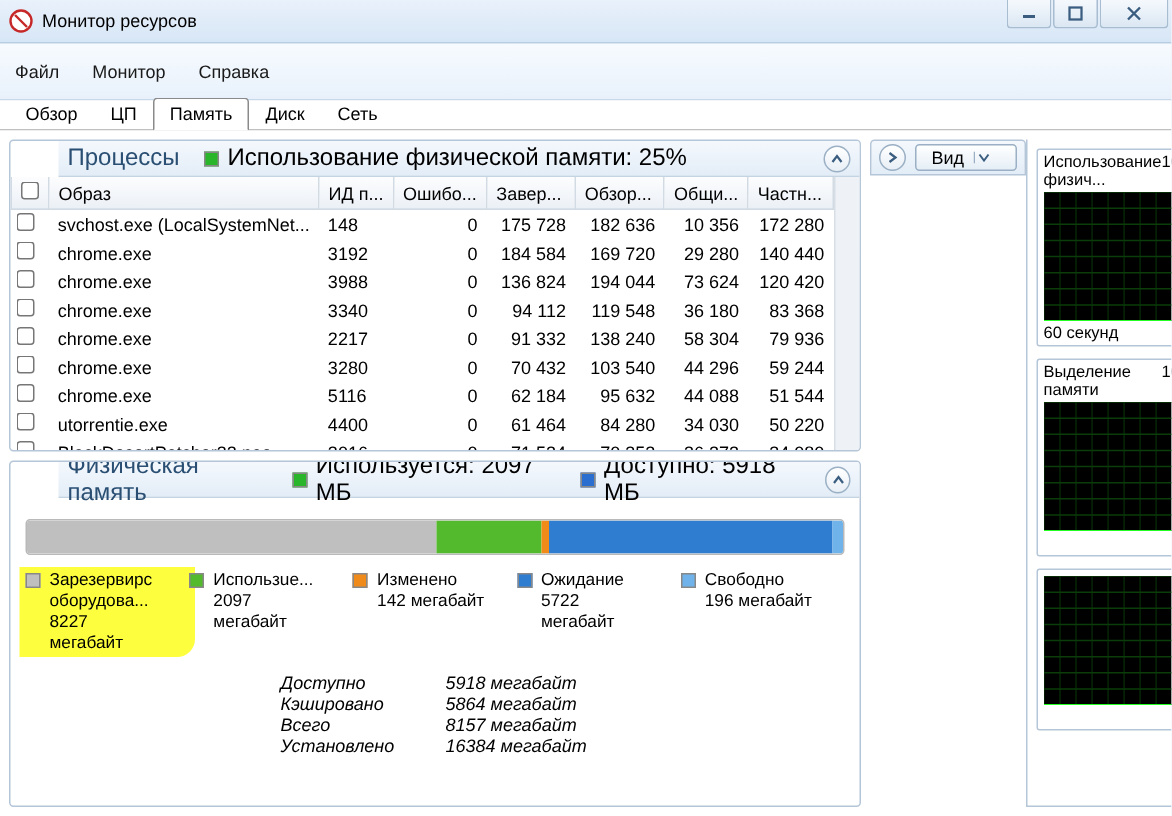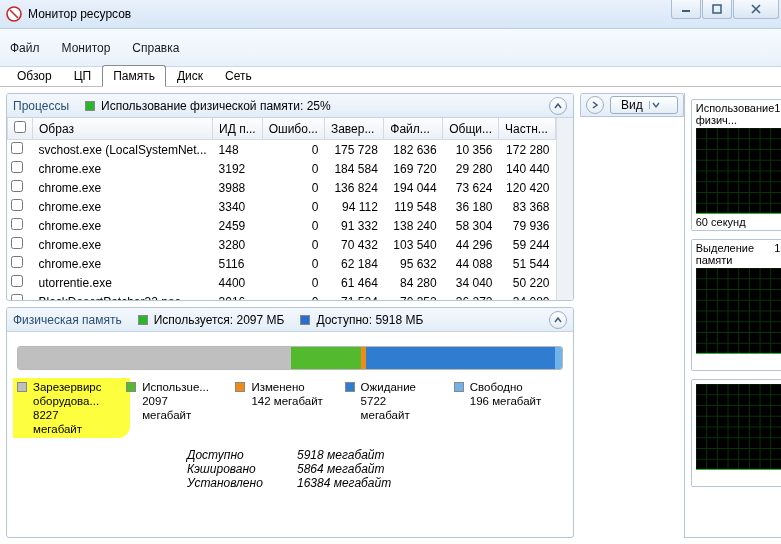--- a/index.html
+++ b/index.html
@@ -118,21 +118,22 @@
   }
   .panel-head {
     height: 24px;
     background: linear-gradient(#f4f8fd,#e3edf7);
     border-bottom: 1px solid #c4d4e3;
     display: flex;
     align-items: center;
     padding: 0 6px;
     gap: 16px;
     position: relative;
-    font-size: 12px;
+    font-size: 16px;
+    margin-left: 32px;
   }
   .panel-head .title { font-weight: normal; color: #2a4f73; }
   .panel-head .stat { color: #000; display: flex; align-items: center; gap: 6px;}
   .chip {
     width: 10px; height: 10px;
     display: inline-block;
     border: 1px solid #888;
   }
   .chip.green { background: #2ab62a; }
   .chip.blue  { background: #2a6ecf; }
@@ -343,21 +344,21 @@
               <col style="width:54px">
                   <col style="width:58px">
             </colgroup>
             <thead>
               <tr>
                 <th><input type="checkbox" class="row-check" style=""></th>
                 <th>Образ</th>
                 <th>ИД п...</th>
                 <th>Ошибо...</th>
                 <th>Завер...</th>
-                <th>Файл...</th>
+                <th>Обзор...</th>
                 <th>Общи...</th>
                 <th>Частн...</th>
               </tr>
             </thead>
             <tbody id="proc-body">
                   <tr>
                     <td class="cb"><input type="checkbox" class="row-check" style=""></td>
                     <td>svchost.exe (LocalSystemNet...</td>
                     <td>148</td>
                     <td class="num">0</td>
@@ -392,21 +393,21 @@
                     <td>3340</td>
                     <td class="num">0</td>
                     <td class="num">94 112</td>
                     <td class="num">119 548</td>
                     <td class="num">36 180</td>
                     <td class="num">83 368</td>
                   </tr>
                   <tr>
                     <td class="cb"><input type="checkbox" class="row-check" style=""></td>
                     <td>chrome.exe</td>
-                    <td>2459</td>
+                    <td>2217</td>
                     <td class="num">0</td>
                     <td class="num">91 332</td>
                     <td class="num">138 240</td>
                     <td class="num">58 304</td>
                     <td class="num">79 936</td>
                   </tr>
                   <tr>
                     <td class="cb"><input type="checkbox" class="row-check" style=""></td>
                     <td>chrome.exe</td>
                     <td>3280</td>
@@ -426,21 +427,21 @@
                     <td class="num">44 088</td>
                     <td class="num">51 544</td>
                   </tr>
                   <tr>
                     <td class="cb"><input type="checkbox" class="row-check" style=""></td>
                     <td>utorrentie.exe</td>
                     <td>4400</td>
                     <td class="num">0</td>
                     <td class="num">61 464</td>
                     <td class="num">84 280</td>
-                    <td class="num">34 040</td>
+                    <td class="num">34 030</td>
                     <td class="num">50 220</td>
                   </tr>
                   <tr>
                     <td class="cb"><input type="checkbox" class="row-check" style=""></td>
                     <td>BlackDesertPatcher32.pae</td>
                     <td>3016</td>
                     <td class="num">0</td>
                     <td class="num">71 524</td>
                     <td class="num">70 352</td>
                     <td class="num">36 272</td>
@@ -522,20 +523,24 @@
           <div class="totals">
             <div>
                 <span class="label">Доступно</span>
                 <span class="val">5918 мегабайт</span>
               </div>
             <div>
                 <span class="label">Кэшировано</span>
                 <span class="val">5864 мегабайт</span>
               </div>
             <div>
+                <span class="label">Всего</span>
+                <span class="val">8157 мегабайт</span>
+              </div>
+            <div>
                 <span class="label">Установлено</span>
                 <span class="val">16384 мегабайт</span>
               </div>
           </div>
         </div>
       </div>
 
     </div>
 
     <div class="right-col">

